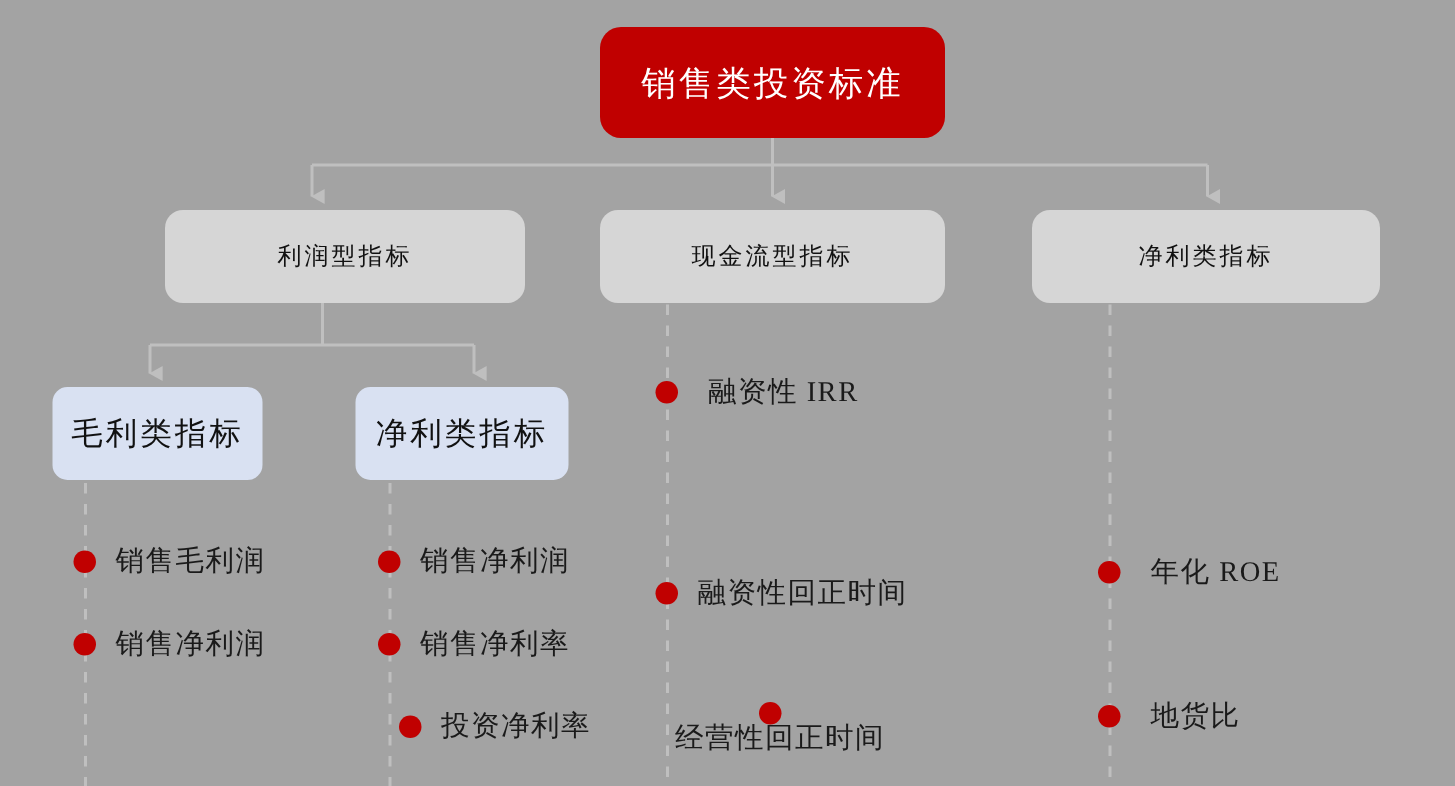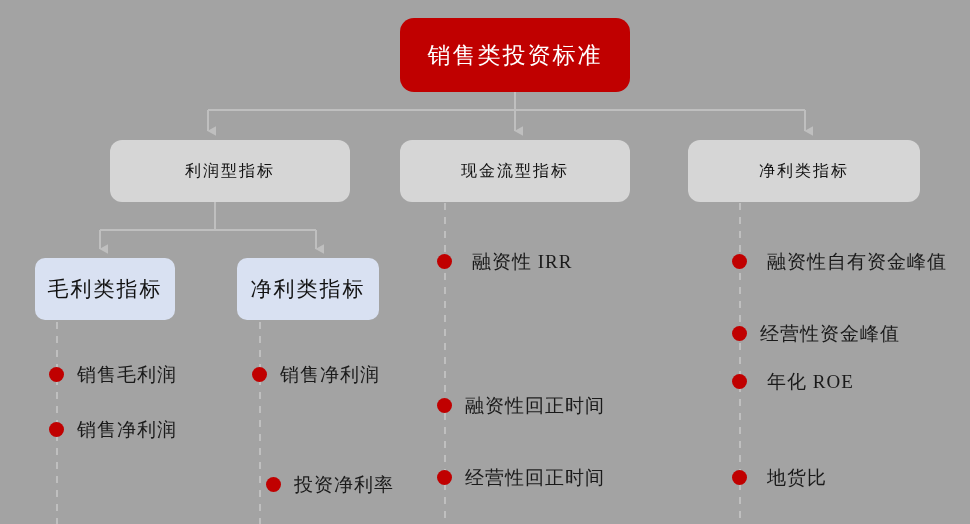--- a/index.html
+++ b/index.html
@@ -140,46 +140,42 @@
   </div>
   <div class="leaf" style="left:49px; top:420px;">
     <span class="leaf-dot"></span>
     <span class="leaf-label">销售净利润</span>
   </div>
 
   <div class="leaf" style="left:252px; top:365px;">
     <span class="leaf-dot"></span>
     <span class="leaf-label">销售净利润</span>
   </div>
+  <div class="leaf" style="left:252px; top:420px;">
+    <span class="leaf-dot"></span>
+    <span class="leaf-label">销售净利率</span>
+  </div>
   <div class="leaf" style="left:266px; top:475px;">
     <span class="leaf-dot"></span>
     <span class="leaf-label">投资净利率</span>
   </div>
 
   <div class="leaf" style="left:437px; top:252px;">
     <span class="leaf-dot"></span>
     <span class="leaf-label indent">融资性 IRR</span>
   </div>
-  <div class="leaf" style="left:437px; top:396px;">
+  <div class="leaf" style="left:437px; top:386px;">
     <span class="leaf-dot"></span>
     <span class="leaf-label">融资性回正时间</span>
   </div>
-  <div class="leaf" style="left:437px; top:468px;">
+  <div class="leaf" style="left:437px; top:468px;flex-direction:column;">
     <span class="leaf-dot"></span>
     <span class="leaf-label">经营性回正时间</span>
   </div>
 
-  <div class="leaf" style="left:732px; top:252px;">
-    <span class="leaf-dot"></span>
-    <span class="leaf-label indent">融资性自有资金峰值</span>
-  </div>
-  <div class="leaf" style="left:732px; top:324px;">
-    <span class="leaf-dot"></span>
-    <span class="leaf-label">经营性资金峰值</span>
-  </div>
   <div class="leaf" style="left:732px; top:372px;text-align:right;">
     <span class="leaf-dot"></span>
     <span class="leaf-label indent">年化 ROE</span>
   </div>
   <div class="leaf" style="left:732px; top:468px;">
     <span class="leaf-dot"></span>
     <span class="leaf-label indent">地货比</span>
   </div>
 
 </div>

